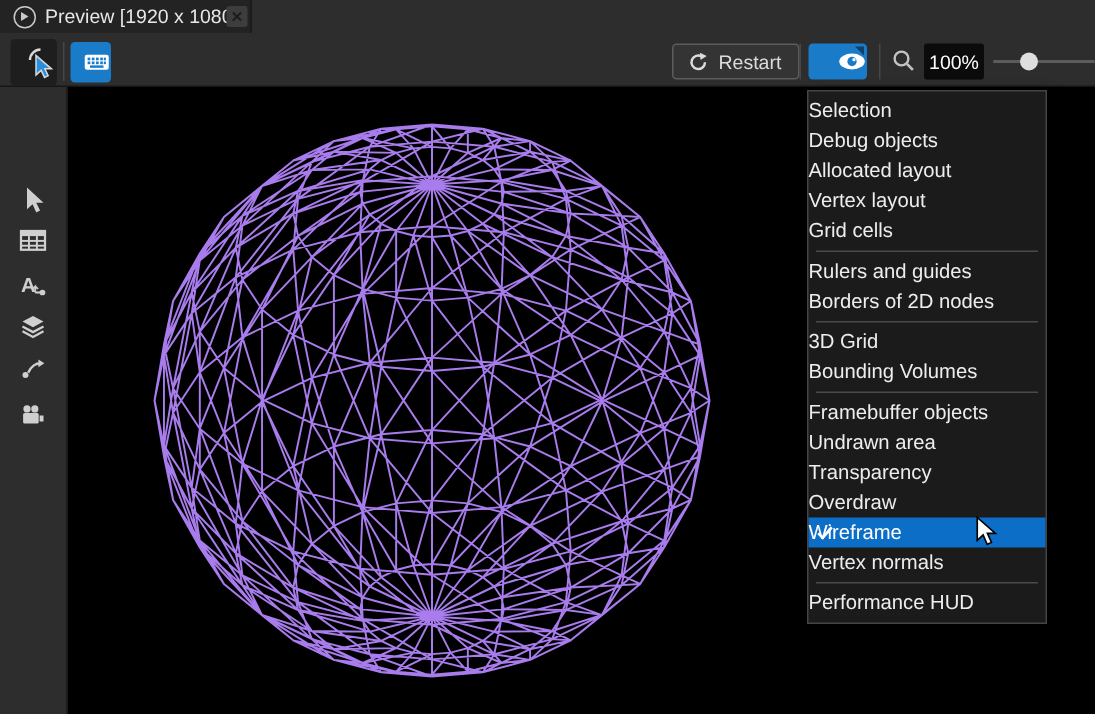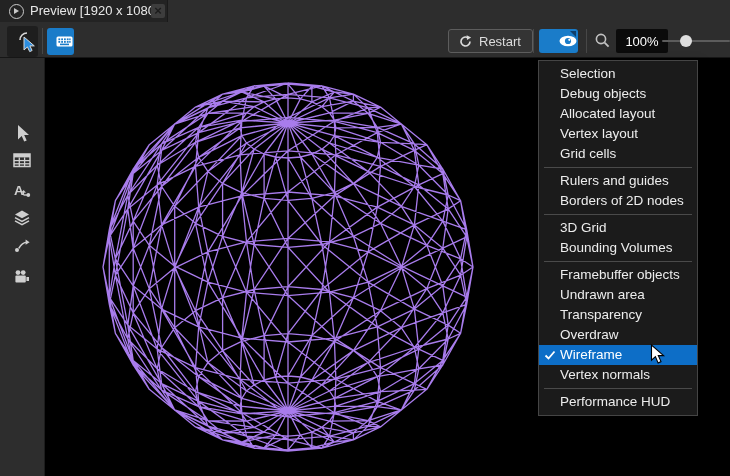--- a/index.html
+++ b/index.html
@@ -18,35 +18,35 @@
   
   .tool-btn{position:absolute;border-radius:3px;display:flex;align-items:center;justify-content:flex-end;box-sizing:border-box;}
   .btn-select{left:7px;top:26px;width:31px;height:31px;background:#1e1e1e;}
   .btn-key{left:47px;top:28px;width:27px;height:27px;background:#1a7cc9;}
   .vsep{position:absolute;width:1px;background:#474747;}
   .btn-restart{left:448px;top:29px;height:24px;padding:0 11px 0 9px;background:#343434;border:1px solid #5d5d5d;
     color:#dcdcdc;font-size:13px;gap:6px;}
   .btn-eye{left:539px;top:29px;width:39px;height:24px;background:#1a7cc9;}
   .eye-corner{position:absolute;top:2px;right:2px;width:0;height:0;
     border-left:6px solid transparent;border-top:6px solid rgba(10,30,55,.65);}
-  .zoom-box{position:absolute;left:616px;top:29px;width:52px;height:24px;background:#0b0b0b;border-radius:2px;
+  .zoom-box{position:absolute;left:616px;top:29px;width:40px;height:24px;background:#0b0b0b;border-radius:2px;
     color:#fff;font-size:13px;display:flex;align-items:center;justify-content:center;}
   .mag{position:absolute;left:594px;top:32px;}
   .slider-track{position:absolute;left:662px;top:40px;width:68px;height:2px;background:#5c5c5c;border-radius:1px;}
   .slider-thumb{position:absolute;left:680px;top:35px;width:12px;height:12px;border-radius:50%;background:#dedede;}
   
   .sidebar{position:absolute;left:0;top:58px;width:45px;bottom:0;background:#2d2d2d;border-right:1px solid #1d1d1d;box-sizing:border-box;}
   .side-ic{position:absolute;left:10px;width:24px;height:24px;display:flex;align-items:center;justify-content:center;}
   
   .viewport{position:absolute;left:45px;top:58px;width:685px;height:418px;background:#000;}
   
   .menu{position:absolute;left:538px;top:60px;width:160px;background:#1b1b1b;border:1px solid #454545;
     box-sizing:border-box;padding:3px 0;z-index:10;box-shadow:3px 3px 8px rgba(0,0,0,.55);}
   .menu-sep{height:1px;background:#4a4a4a;margin:3px 5px;}
-  .menu-item{position:relative;height:20px;line-height:20px;padding-left:21px;font-size:13.5px;color:#ededed;
+  .menu-item{position:relative;height:20px;line-height:20px;font-size:13.5px;color:#ededed;
     white-space:nowrap;cursor:default;}
   .menu-item.hl{background:#0d6ec7;color:#fff;}
   .menu-check{position:absolute;left:5px;top:4px;}
   
   .cursor{position:absolute;z-index:20;}
   svg{display:block;}
 </style>
 </head>
 <body>
 

